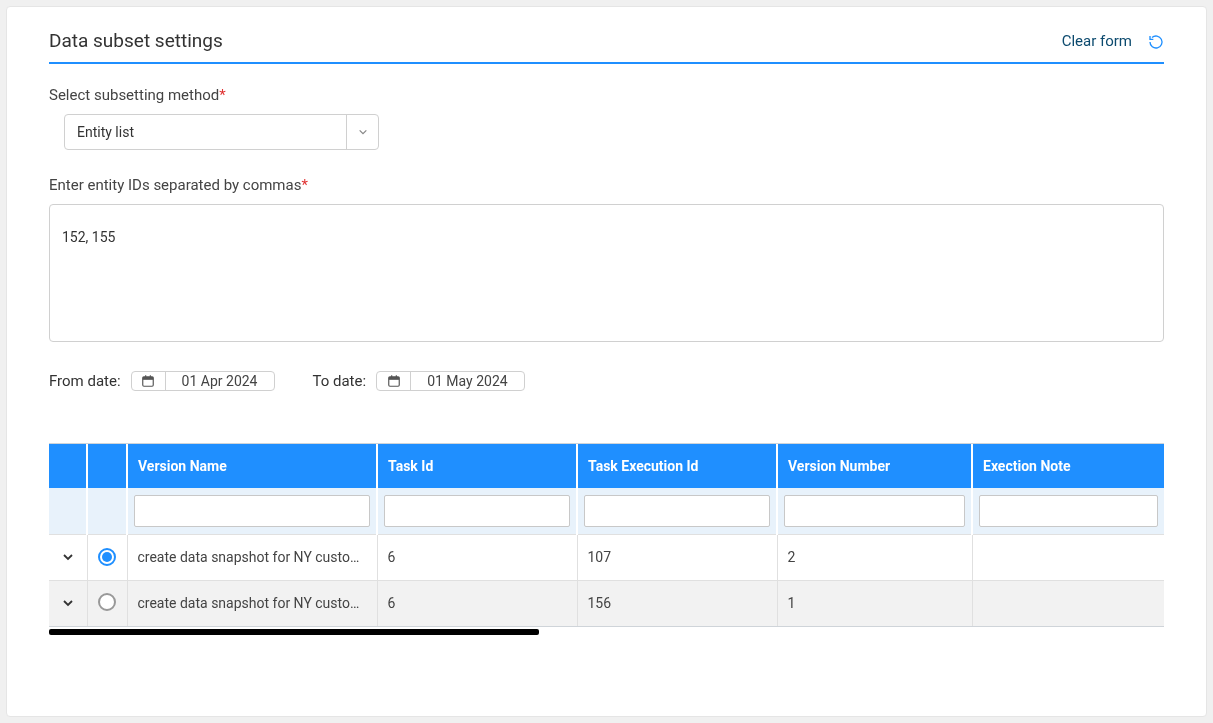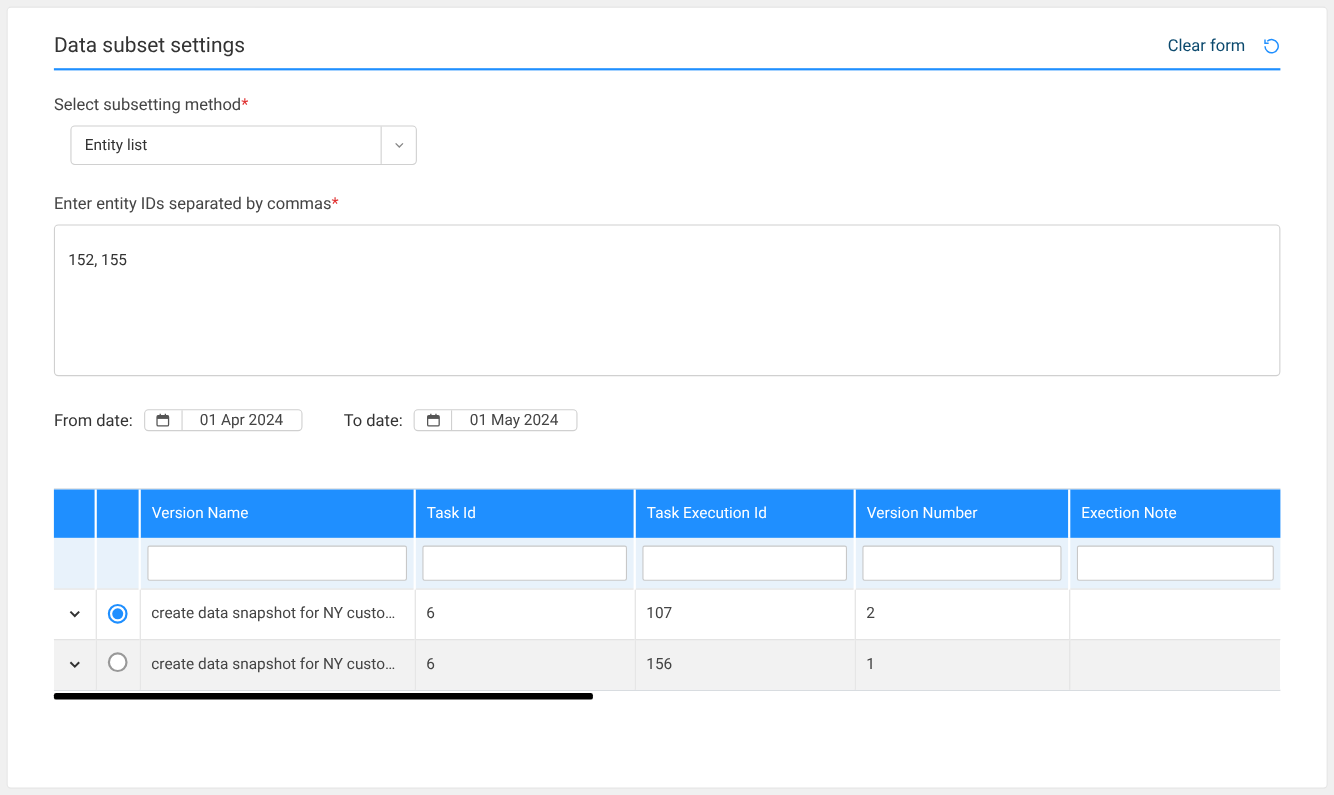--- a/index.html
+++ b/index.html
@@ -125,21 +125,21 @@
     position: relative;
   }
   table {
     border-collapse: collapse;
     width: 100%;
     table-layout: fixed;
   }
   th {
     background: #1f8fff;
     color: #fff;
-    font-weight: 400;
+    font-weight: 700;
     text-align: left;
     padding: 0 10px;
     height: 44px;
     border-right: 2px solid #fff;
     font-size: 14px;
   }
   th:last-child { border-right: none; }
   .filter-row td {
     background: #e8f2fb;
     height: 46px;

